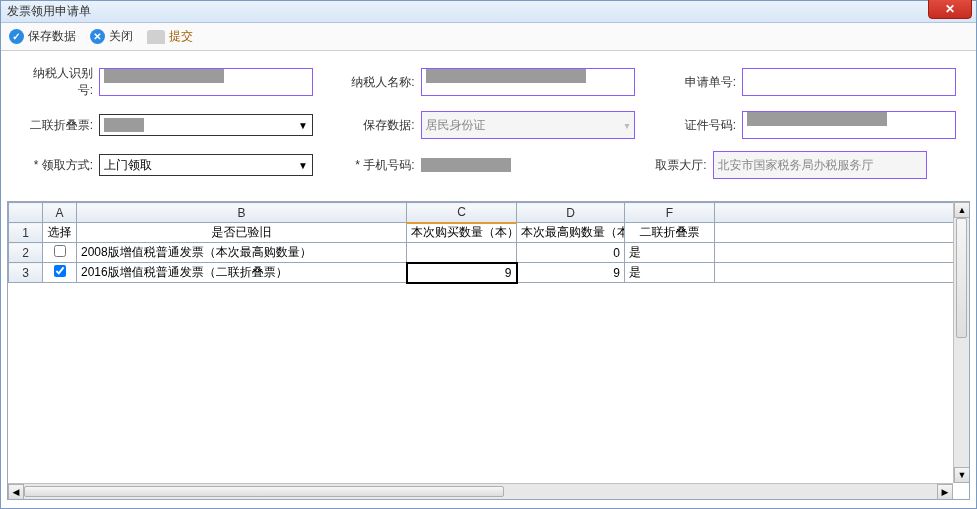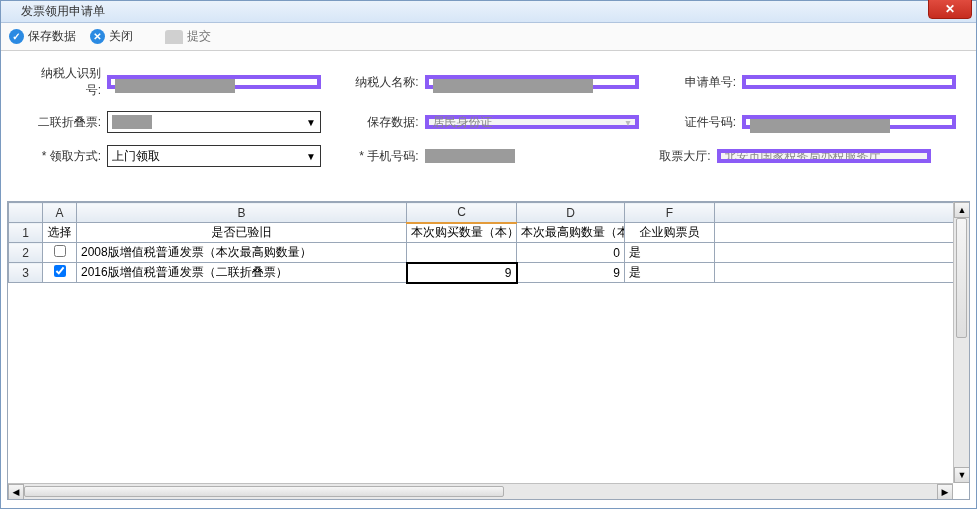--- a/index.html
+++ b/index.html
@@ -1,39 +1,39 @@
 <!DOCTYPE html>
 <html><head>
 <meta charset="utf-8">
 <style>
 * { box-sizing: border-box; margin: 0; padding: 0; font-family: "Microsoft YaHei", SimSun, sans-serif; font-size: 12px; }
 body { background: #f0f0f0; width: 977px; height: 509px; overflow: hidden; }
 
 .window { width: 977px; height: 509px; background: #fff; border: 1px solid #7a9ac0; position: relative; }
 
-.titlebar { height: 22px; background: linear-gradient(#eaf2fb, #d7e6f7); border-bottom: 1px solid #b0c4de; display: flex; align-items: center; padding: 0 20px; color: #333; }
+.titlebar { height: 22px; background: linear-gradient(#eaf2fb, #d7e6f7); border-bottom: 1px solid #b0c4de; display: flex; align-items: center; padding: 0 6px; color: #333; }
 .titlebar .title { flex: 1; }
 .close-btn { position: absolute; top: -2px; right: 4px; width: 44px; height: 20px; background: linear-gradient(#e04b3e, #c62c1f); border: 1px solid #a01c10; border-radius: 0 0 4px 4px; color: #fff; display: flex; align-items: center; justify-content: center; cursor: pointer; font-weight: bold; font-size: 14px; }
 
 .toolbar { height: 28px; border-bottom: 1px solid #d0d0d0; display: flex; align-items: center; padding: 0 8px; gap: 14px; background: #fafafa; }
 .tbtn { display: flex; align-items: center; gap: 4px; cursor: pointer; color: #333; }
-.tbtn.disabled { color: #737373; cursor: default; margin-left: 18px; }
+.tbtn.disabled { color: #a16207; cursor: default; }
 .ico { width: 15px; height: 15px; border-radius: 50%; display: inline-flex; align-items: center; justify-content: center; color: #fff; font-size: 10px; font-weight: bold; }
 .ico-save { background: #2b8ae2; }
 .ico-close { background: #2b8ae2; }
 .ico-submit { width: 18px; height: 14px; background: #d0d0d0; border-radius: 3px 3px 0 0; }
 
-.form-area { padding: 14px 20px 6px 28px; }
+.form-area { padding: 14px 20px 6px 20px; }
 .form-row { display: flex; margin-bottom: 12px; align-items: center; }
 .form-group { display: flex; align-items: center; }
 .fg1 { width: 330px; }
 .fg2 { width: 330px; }
 .fg3 { flex: 1; }
 .lbl { width: 78px; text-align: right; color: #333; padding-right: 6px; }
-.inp { height: 14px; border: 4px solid #8b5cf6; background: #fff; padding: 0 4px; }
+.inp { height: 28px; border: 1px solid #8b5cf6; background: #fff; padding: 0 4px; }
 .inp.readonly { background: #f5f5f5; color: #888; }
 .inp-w1 { width: 214px; }
 .inp-w2 { width: 214px; }
 .inp-w3 { width: 214px; }
 .sel { height: 22px; border: 1px solid #333; background: #fff; padding: 0 4px; position: relative; display: flex; align-items: center; justify-content: space-between; cursor: pointer; }
 .sel-w { width: 214px; }
 .sel-arrow { font-size: 10px; }
 .redact { background: #9b9b9b; height: 14px; display: inline-block; }
 
 .grid-wrap { position: absolute; top: 200px; left: 6px; right: 6px; bottom: 8px; border: 1px solid #9aa7b8; overflow: auto; background: #fff; }
@@ -165,21 +165,21 @@
           <th>D</th>
           <th>F</th>
           <th></th>
         </tr>
         <tr>
           <th class="rowhdr">1</th>
           <td style="text-align:center">选择</td>
           <td style="text-align:center">是否已验旧</td>
           <td style="text-align:left">本次购买数量（本）</td>
           <td style="text-align:center">本次最高购数量（本）</td>
-          <td style="text-align:center">企业购票员</td>
+          <td style="text-align:center">二联折叠票</td>
           <td style="border-right:none"></td>
         </tr>
         <tr>
           <th class="rowhdr">2</th>
           <td style="text-align:center"><input type="checkbox" class="chk" style=""></td>
           <td>2008版增值税普通发票（本次最高购数量）</td>
           <td class="num"></td>
           <td class="num">0</td>
           <td>是</td>
           <td style="border-right:none"></td>

